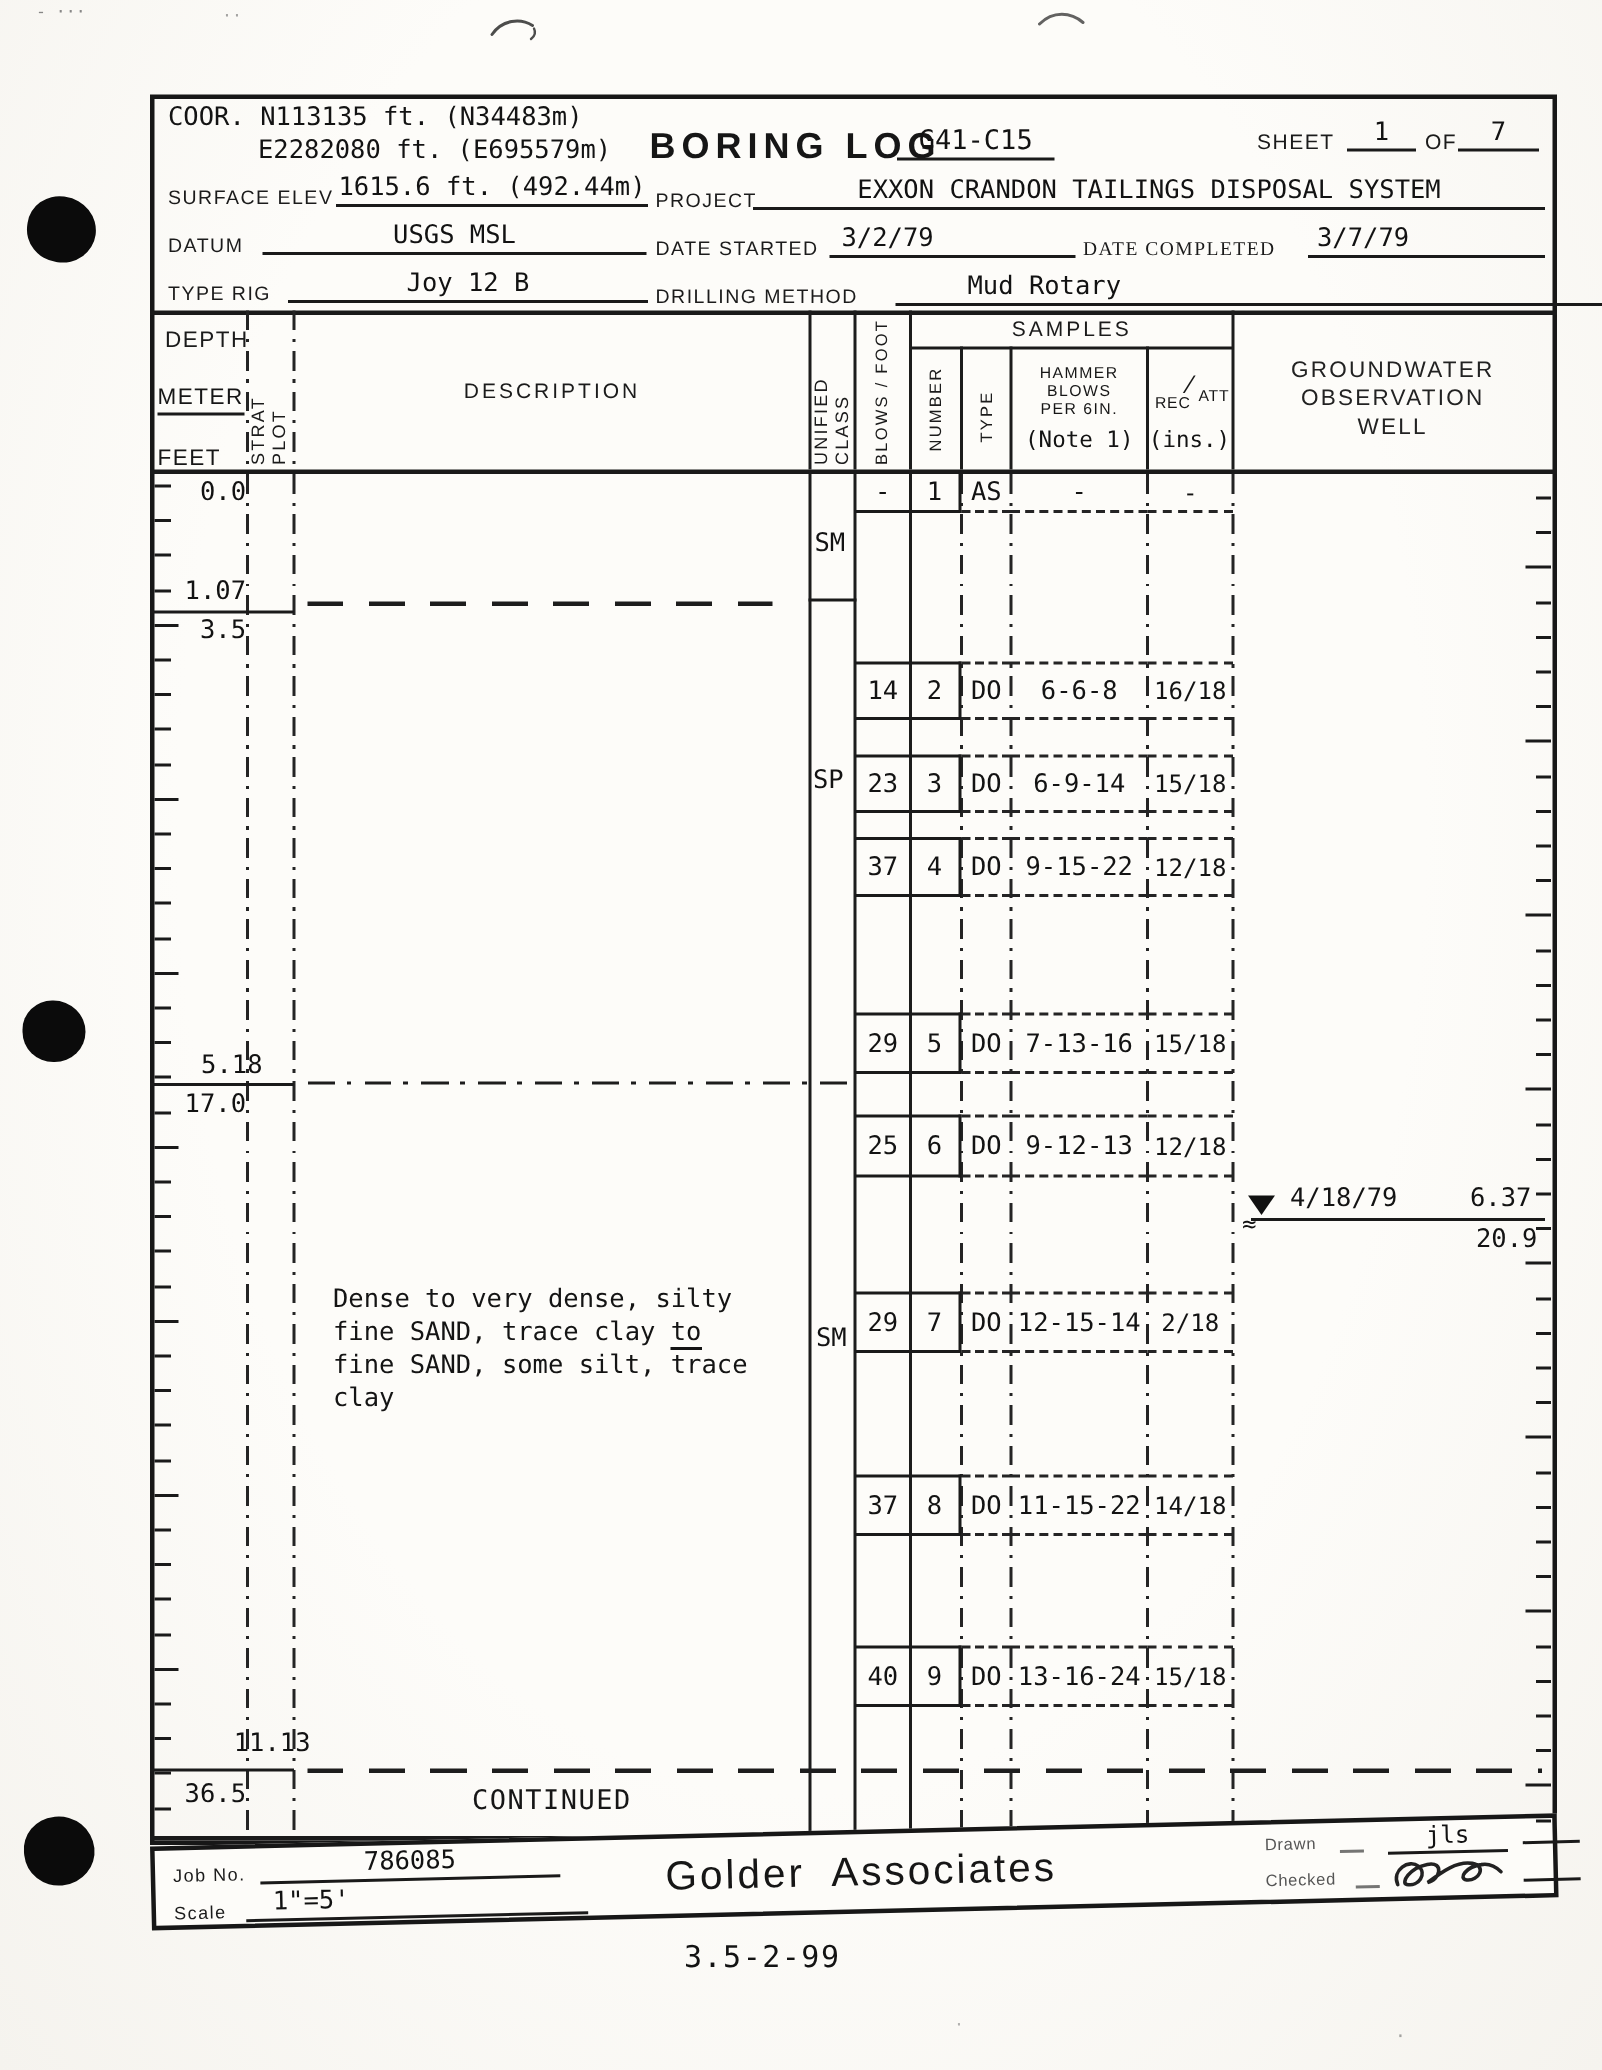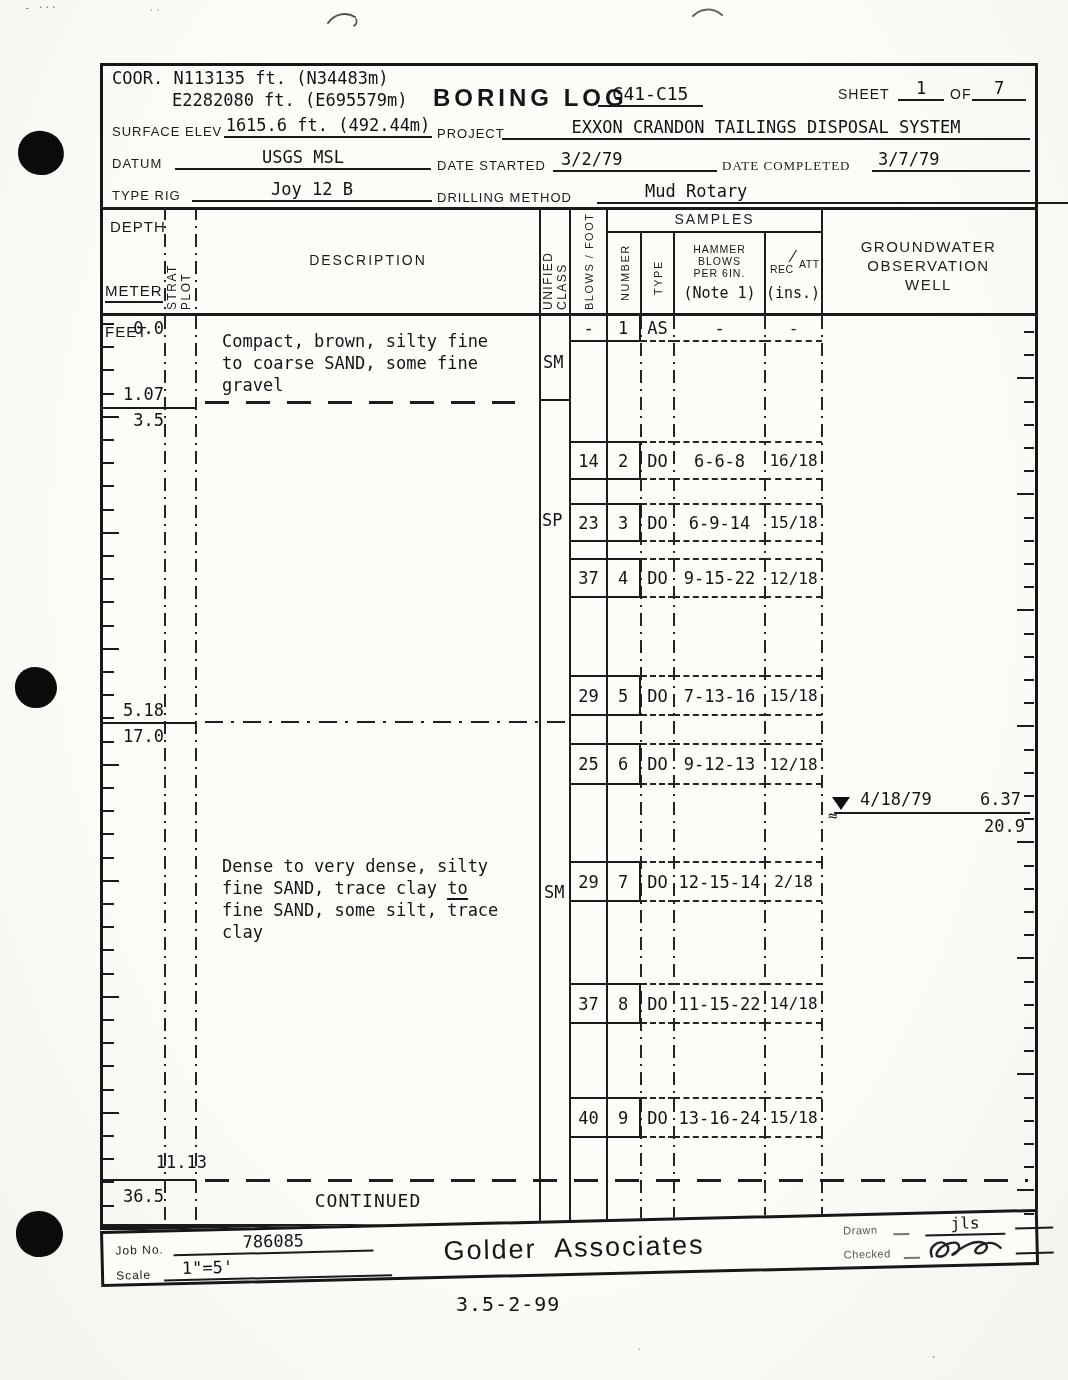--- a/index.html
+++ b/index.html
@@ -103,21 +103,21 @@
 
   <div class="lbl" style="left:112px;top:188px;">TYPE RIG</div>
   <div class="slot" style="left:192px;top:179px;width:240px;">Joy 12 B</div>
   <div class="lbl" style="left:437px;top:190px;text-align:center;">DRILLING METHOD</div>
   <div class="slot" style="left:597px;top:181px;width:432px;text-align:left;padding-left:48px;">Mud Rotary</div>
 
   <div class="hline" style="left:100px;top:207px;width:938px;height:3px;"></div>
 
   <div class="lbl" style="left:110px;top:218px;font-size:15px;">DEPTH</div>
   <div class="abs" style="left:105px;top:256px;font-family:'Liberation Sans',sans-serif;font-size:15px;letter-spacing:1px;">
-    <span style="display:inline-block;border-bottom:2px solid #1a1a1a;padding-bottom:2px;margin-top:26px;">METER</span><br>
+    <span style="display:inline-block;border-bottom:2px solid #1a1a1a;padding-bottom:2px;">METER</span><br>
     <span style="display:inline-block;padding-top:20px;">FEET</span>
   </div>
   <div class="vtext" style="left:163px;top:226px;width:32px;height:84px;">STRAT PLOT</div>
   <div class="abs lbl" style="left:196px;top:252px;width:344px;text-align:center;font-size:14px;letter-spacing:2px;">DESCRIPTION</div>
   <div class="vtext" style="left:539px;top:212px;width:31px;height:98px;">UNIFIED CLASS</div>
   <div class="vtext" style="left:571px;top:212px;width:35px;height:98px;font-size:11px;">BLOWS / FOOT</div>
 
   <div class="abs lbl" style="left:607px;top:211px;width:215px;text-align:center;font-size:14px;letter-spacing:2px;">SAMPLES</div>
   <div class="hline" style="left:607px;top:231px;width:215px;height:2px;"></div>
 
@@ -165,36 +165,33 @@
   <div class="vdd" style="left:673px;top:316px;height:908px;"></div>
   <div class="vdd" style="left:764px;top:316px;height:908px;"></div>
   <div class="vdd" style="left:821px;top:316px;height:908px;"></div>
 
   <div class="depthnum" style="top:318px;">0.0</div>
 
   <div class="depthnum" style="top:384px;">1.07</div>
   <div class="hline" style="left:100px;top:407px;width:96px;height:2px;"></div>
   <div class="depthnum" style="top:410px;">3.5</div>
 
-  <div class="depthnum" style="top:700px;">5.18</div>
+  <div class="depthnum" style="top:700px;margin-left:11px;">5.18</div>
   <div class="hline" style="left:100px;top:722px;width:96px;height:2px;"></div>
   <div class="depthnum" style="top:726px;">17.0</div>
 
   <div class="depthnum" style="top:1152px;margin-left:43px;">11.13</div>
   <div class="hline" style="left:100px;top:1179px;width:96px;height:2px;"></div>
   <div class="depthnum" style="top:1186px;">36.5</div>
 
   <div class="hdash" style="left:205px;top:401px;width:310px;"></div>
   <div class="hdd" style="left:205px;top:721px;width:363px;"></div>
   <div class="hdash" style="left:205px;top:1179px;width:823px;"></div>
   <div class="hline" style="left:539px;top:399px;width:32px;height:2px;"></div>
 
-  <div class="desc" style="left:222px;top:330px;">Compact, brown, silty fine
-to coarse SAND, some fine
-gravel</div>
   <div class="typed" style="left:543px;top:352px;">SM</div>
 
   <div class="typed" style="left:542px;top:510px;">SP</div>
 
   <div class="desc" style="left:222px;top:855px;"><span>Dense to very dense, silty
 fine SAND, trace clay </span><span style="border-bottom:2px solid #141414;">to</span>
 <span>fine SAND, some silt, trace
 clay</span></div>
   <div class="typed" style="left:544px;top:882px;">SM</div>
 

